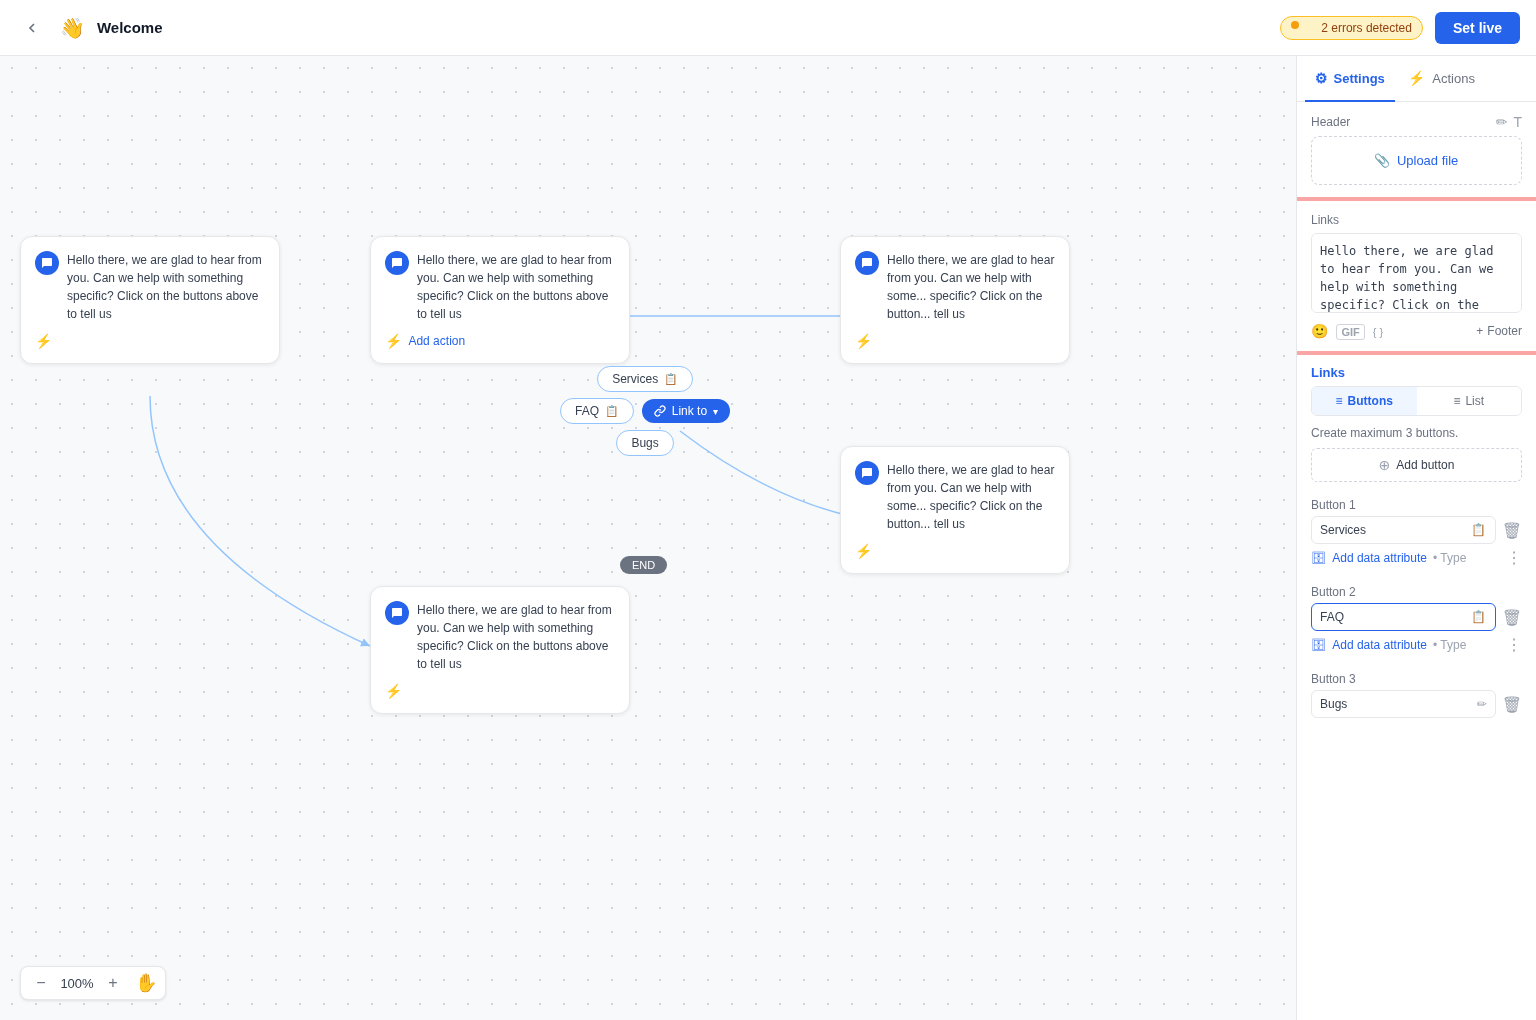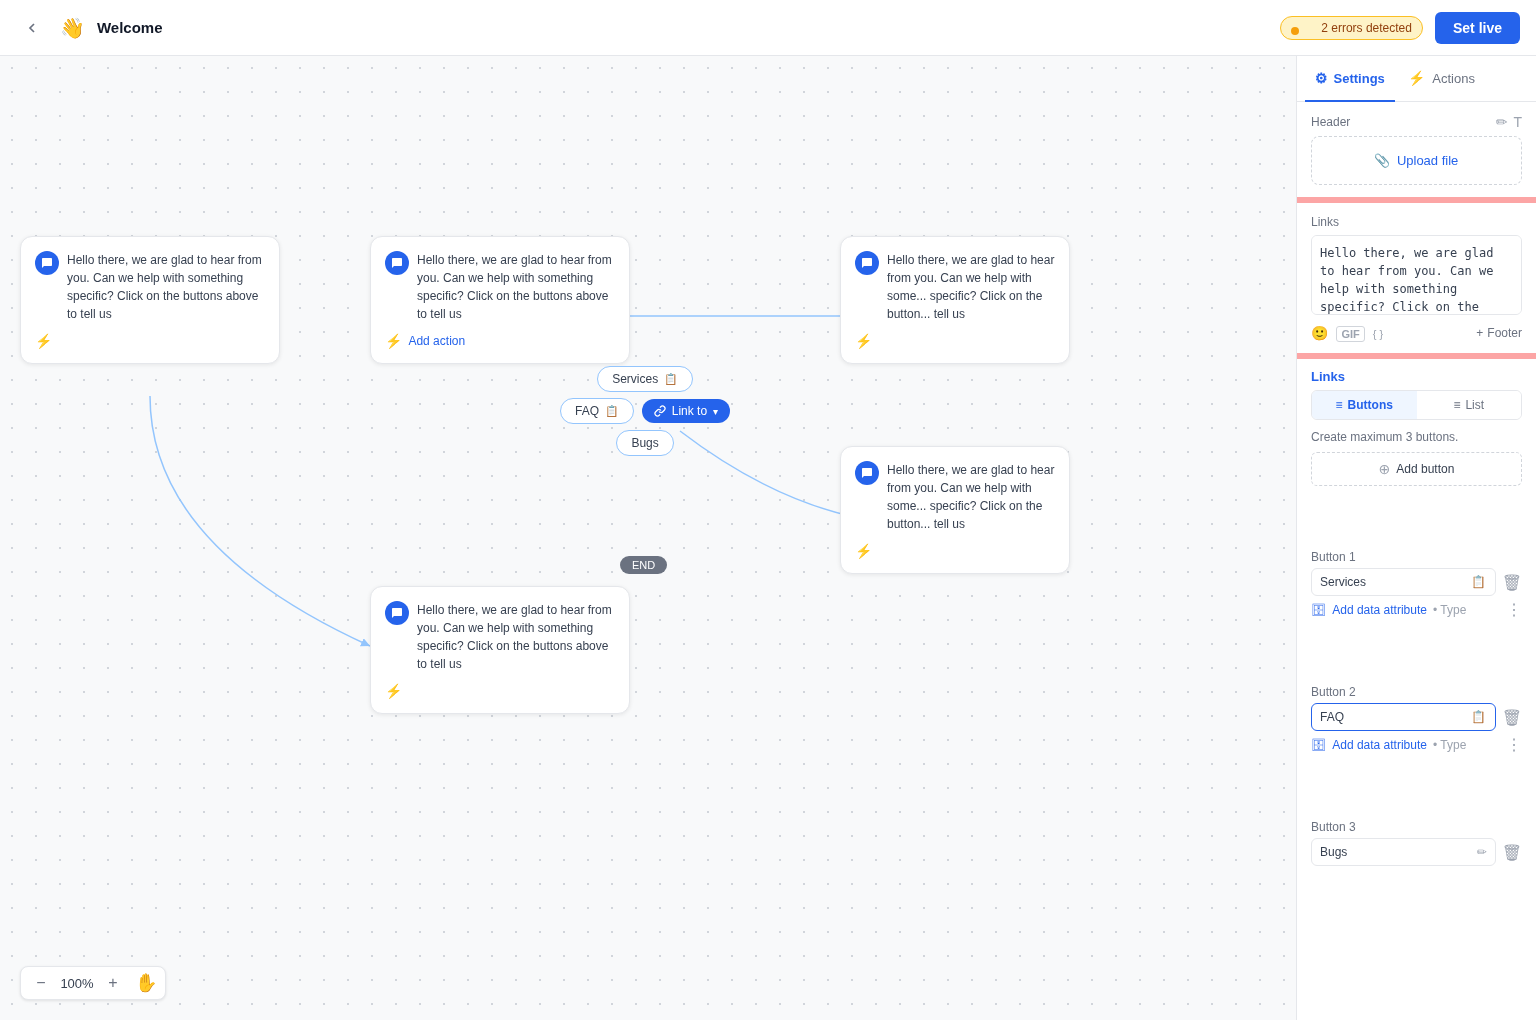--- a/index.html
+++ b/index.html
@@ -3,21 +3,21 @@
   <meta charset="utf-8">
   <style>
     * { box-sizing: border-box; margin: 0; padding: 0; }
     body { font-family: -apple-system, BlinkMacSystemFont, 'Segoe UI', sans-serif; background: #f5f5f5; height: 1020px; width: 1536px; overflow: hidden; display: flex; flex-direction: column; }
 
     
     .topbar { height: 56px; background: #fff; border-bottom: 1px solid #e5e7eb; display: flex; align-items: center; padding: 0 16px; gap: 12px; flex-shrink: 0; }
     .topbar-back { width: 32px; height: 32px; border: none; background: none; cursor: pointer; display: flex; align-items: center; justify-content: center; color: #6b7280; font-size: 18px; }
     .topbar-emoji { font-size: 20px; }
     .topbar-title { font-size: 15px; font-weight: 700; color: #111827; flex: 1; }
-    .errors-badge { background: #fef3c7; border: 1px solid #fbbf24; color: #92400e; font-size: 12px; padding: 4px 10px; border-radius: 20px; display: flex; align-items: flex-end; gap: 22px; }
+    .errors-badge { background: #fef3c7; border: 1px solid #fbbf24; color: #92400e; font-size: 12px; padding: 4px 10px; border-radius: 20px; display: flex; align-items: flex-start; gap: 22px; }
     .errors-dot { width: 8px; height: 8px; background: #f59e0b; border-radius: 50%; }
     .set-live-btn { background: #2563eb; color: #fff; border: none; border-radius: 6px; padding: 8px 18px; font-size: 14px; font-weight: 600; cursor: pointer; }
 
     
     .main { display: flex; flex: 1; overflow: hidden; }
 
     
     .canvas { flex: 1; background-color: #f8f9fa; background-image: radial-gradient(circle, #d1d5db 1px, transparent 1px); background-size: 24px 24px; position: relative; overflow: hidden; }
 
     
@@ -53,21 +53,21 @@
     
     .right-panel { width: 240px; background: #fff; border-left: 1px solid #e5e7eb; display: flex; flex-direction: column; overflow-y: auto; flex-shrink: 0; }
 
     
     .panel-tabs { display: flex; border-bottom: 1px solid #e5e7eb; padding: 0 8px; gap: 4px; }
     .panel-tab { display: flex; align-items: center; gap: 6px; padding: 14px 10px; font-size: 13px; cursor: pointer; color: #6b7280; border-bottom: 2px solid transparent; margin-bottom: -1px; }
     .panel-tab.active { color: #2563eb; border-bottom-color: #2563eb; font-weight: 600; }
     .panel-tab-icon { font-size: 14px; }
 
     
-    .panel-section { padding: 12px 14px; border-bottom: 6px solid #fca5a5; }
+    .panel-section { padding: 12px 14px; border-bottom: 4px solid #fca5a5; }
     .panel-label { font-size: 12px; color: #6b7280; margin-bottom: 6px; display: flex; align-items: center; justify-content: space-between; }
     .panel-label-icons { display: flex; gap: 6px; }
     .panel-label-icon-btn { background: none; border: none; cursor: pointer; color: #9ca3af; font-size: 14px; }
 
     .upload-area { border: 1px dashed #d1d5db; border-radius: 8px; padding: 16px; display: flex; align-items: center; justify-content: center; gap: 6px; cursor: pointer; color: #2563eb; font-size: 13px; }
 
     .body-textarea { width: 100%; border: 1px solid #e5e7eb; border-radius: 6px; padding: 8px; font-size: 12px; color: #374151; resize: none; height: 80px; line-height: 1.5; }
 
     .body-actions { display: flex; align-items: center; gap: 8px; margin-top: 6px; }
     .body-action-btn { background: none; border: none; cursor: pointer; color: #9ca3af; font-size: 14px; }
@@ -79,21 +79,21 @@
     .toggle-group { display: flex; border: 1px solid #e5e7eb; border-radius: 6px; overflow: hidden; margin: 0 14px 10px; }
     .toggle-btn { flex: 1; padding: 7px; font-size: 12px; border: none; cursor: pointer; background: #fff; color: #6b7280; display: flex; align-items: center; justify-content: center; gap: 5px; }
     .toggle-btn.active { background: #eff6ff; color: #2563eb; font-weight: 600; }
 
     .create-max-text { font-size: 12px; color: #6b7280; padding: 0 14px 8px; }
 
     .add-button-row { margin: 0 14px 10px; border: 1px dashed #d1d5db; border-radius: 6px; padding: 8px; display: flex; align-items: center; justify-content: center; gap: 6px; cursor: pointer; color: #374151; font-size: 12px; }
     .add-button-row-icon { color: #9ca3af; font-size: 14px; }
 
     
-    .button-item { padding: 6px 14px; margin-top: 48px; }
+    .button-item { padding: 6px 14px; }
     .button-label { font-size: 12px; color: #6b7280; margin-bottom: 4px; }
     .button-input-row { display: flex; align-items: center; gap: 6px; }
     .button-input { flex: 1; border: 1px solid #e5e7eb; border-radius: 6px; padding: 6px 8px; font-size: 12px; color: #374151; display: flex; align-items: center; justify-content: space-between; }
     .button-input.active { border-color: #2563eb; }
     .button-input-icon { color: #9ca3af; font-size: 12px; }
     .delete-btn { background: none; border: none; cursor: pointer; color: #9ca3af; font-size: 16px; }
 
     .add-data-attr { display: flex; align-items: center; gap: 6px; padding: 4px 0 6px; }
     .add-data-icon { color: #2563eb; font-size: 12px; }
     .add-data-text { font-size: 12px; color: #2563eb; cursor: pointer; }

